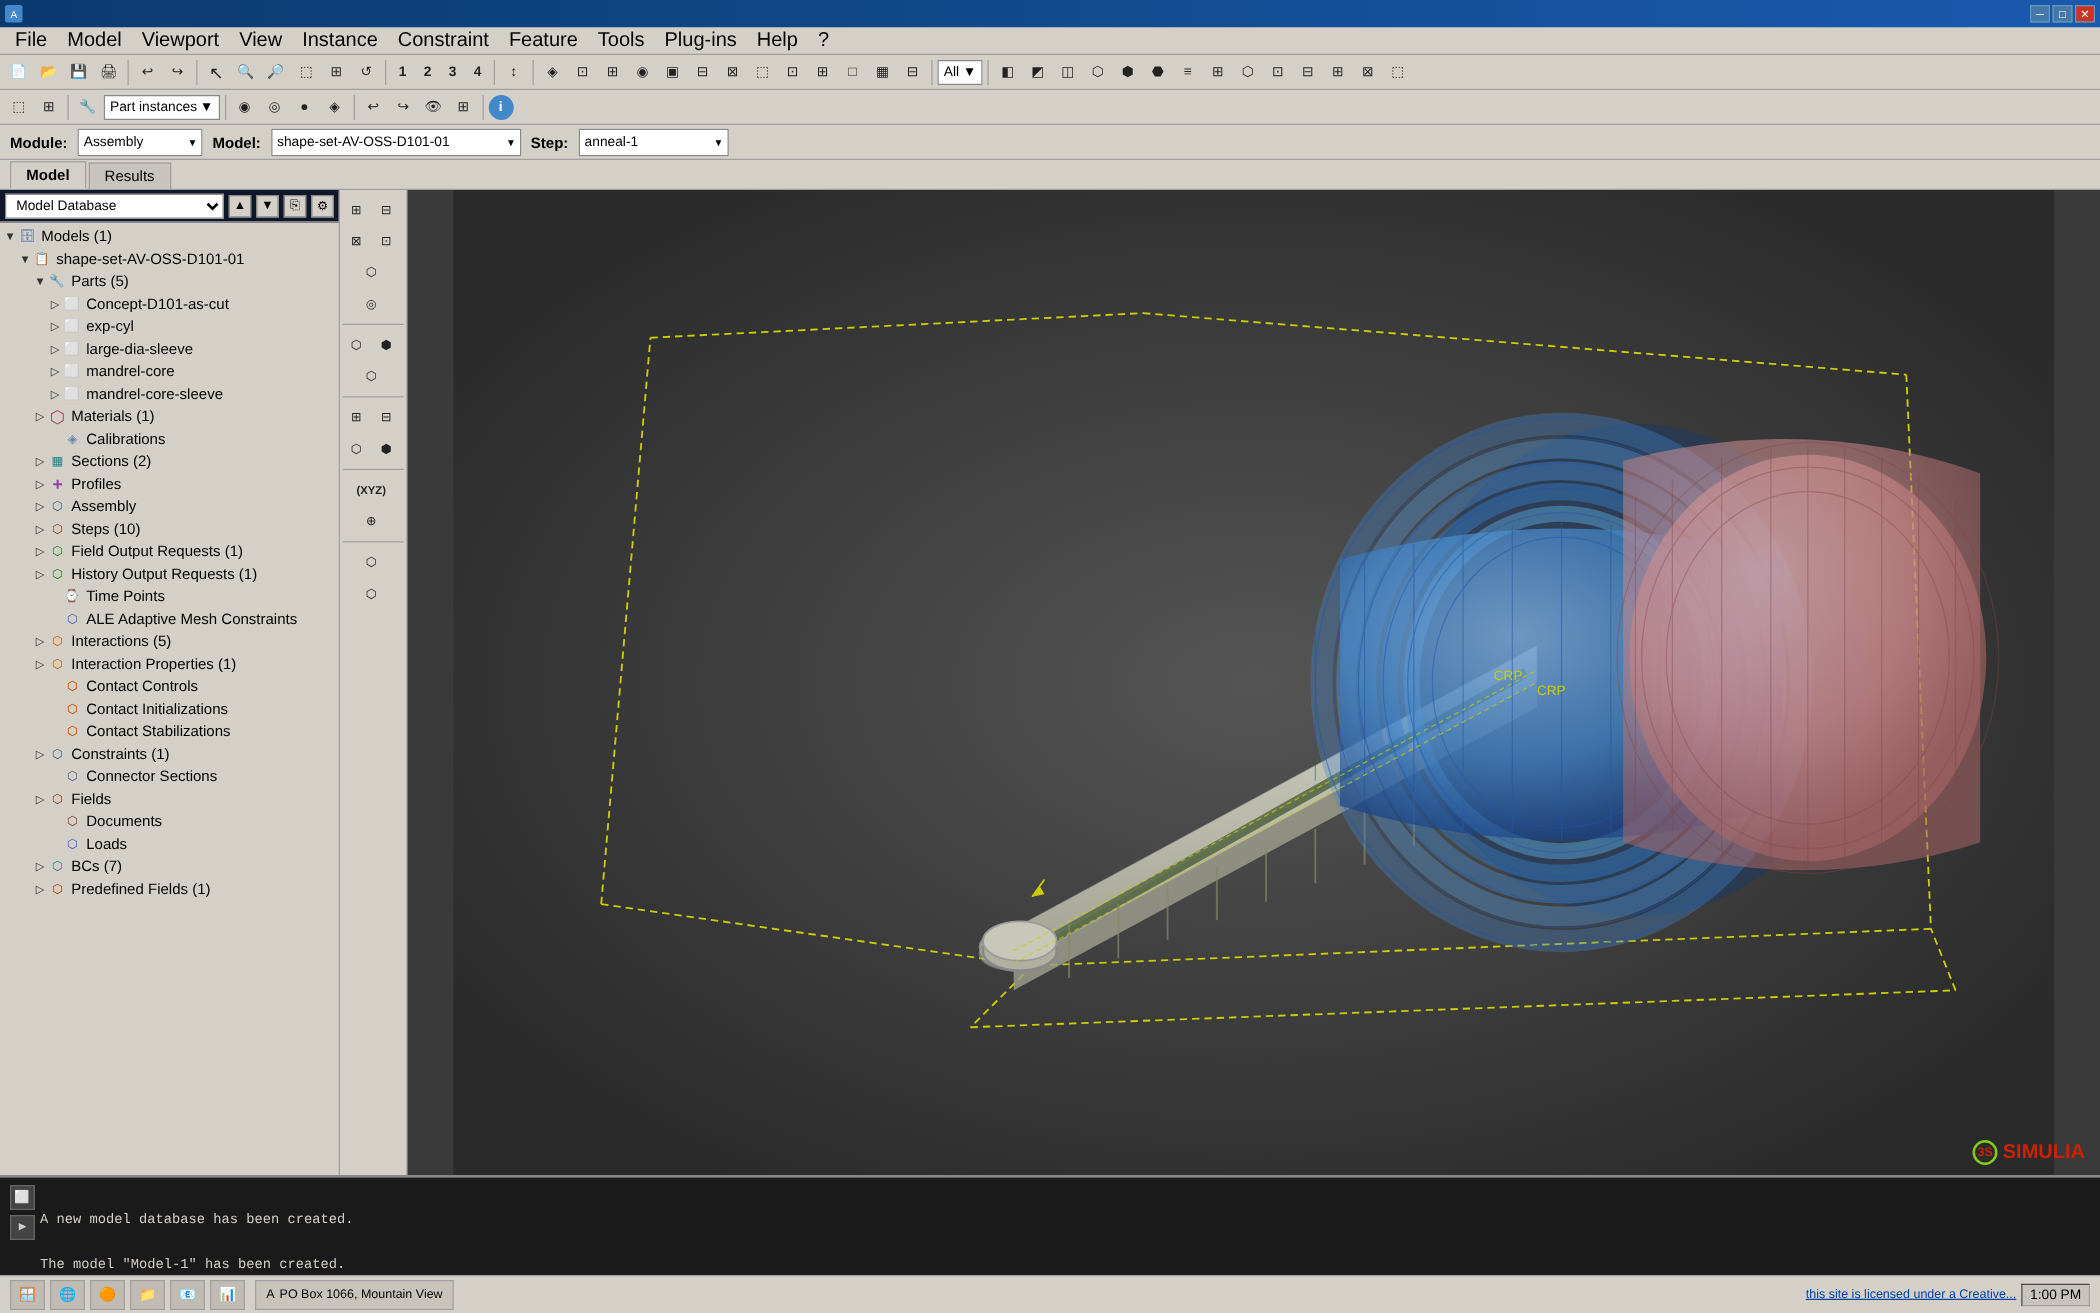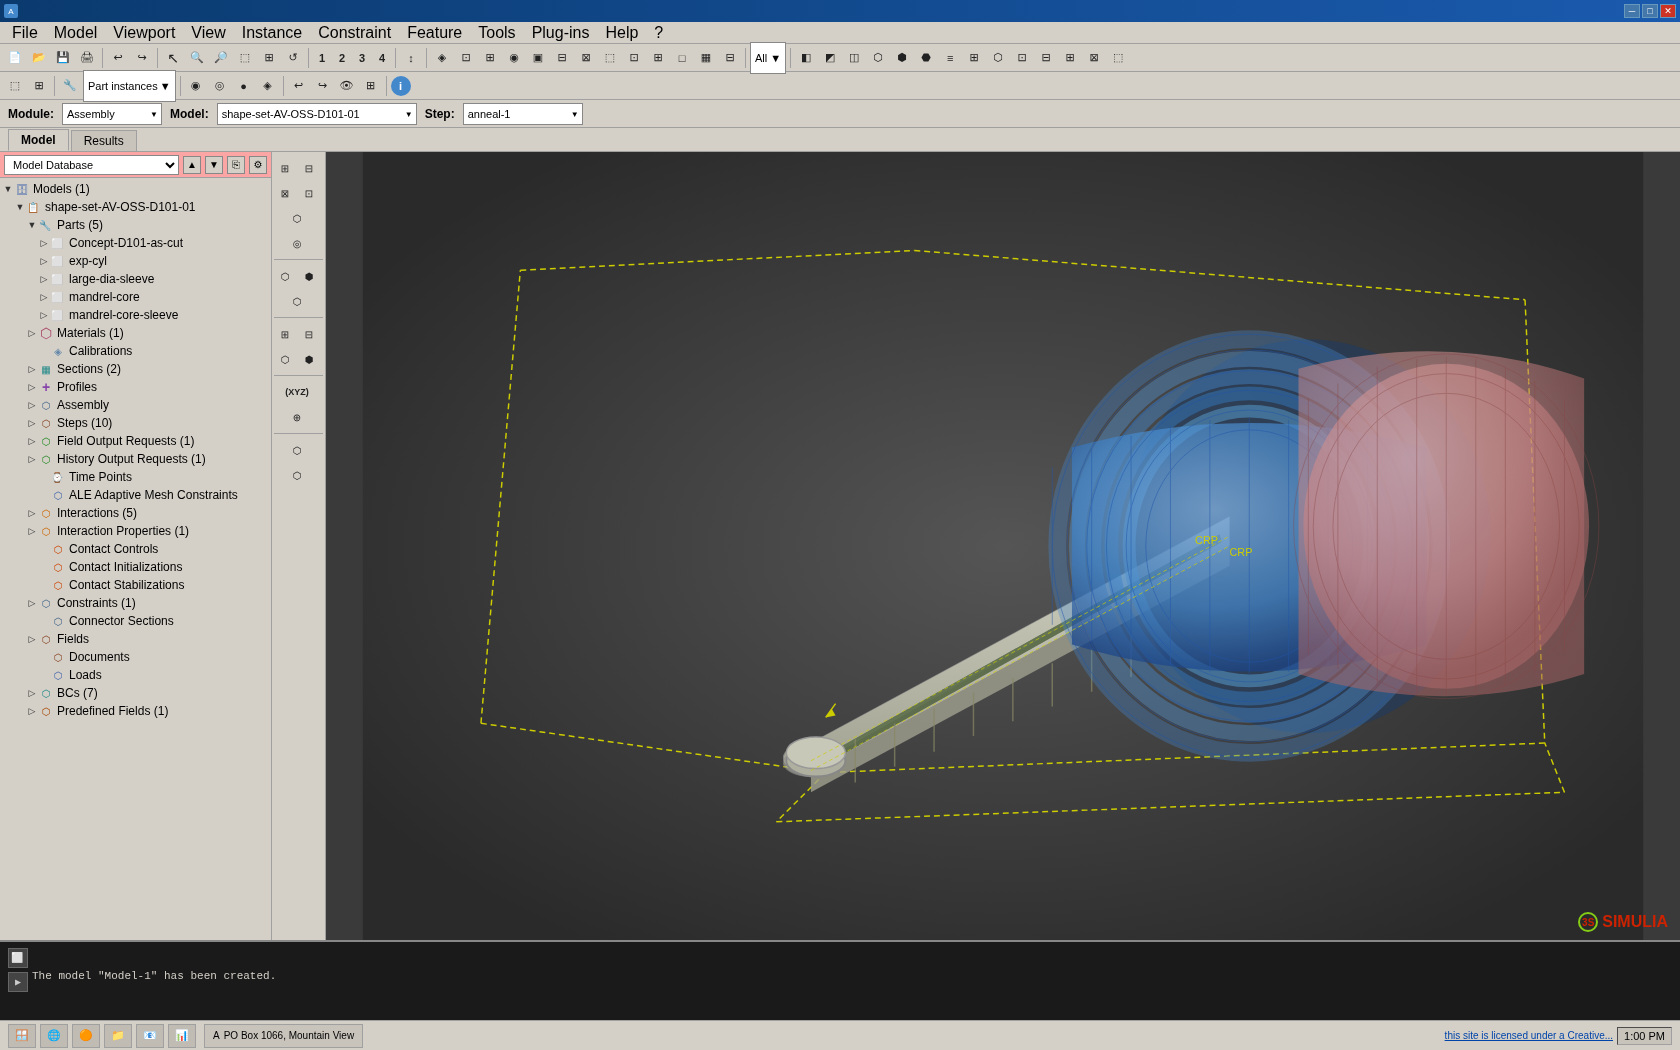--- a/index.html
+++ b/index.html
@@ -49,21 +49,21 @@
       width: 22px; height: 22px;
       background: #d4d0c8;
       border: 1px solid transparent;
       display: flex; align-items: center; justify-content: center;
       cursor: pointer;
       font-size: 11px;
       color: #222;
     }
     .tb-sep { width: 1px; height: 20px; background: #a0a0a0; margin: 0 2px; }
     .tb-dropdown {
-      height: 32px;
+      height: 20px;
       background: white;
       border: 1px solid #888;
       font-size: 11px;
       padding: 0 4px;
       cursor: pointer;
       display: flex; align-items: center; gap: 2px;
     }
 
     
     #modulebar {
@@ -138,21 +138,21 @@
       min-width: 272px;
       background: #d4d0c8;
       border-right: 1px solid #a0a0a0;
       display: flex;
       flex-direction: column;
       overflow: hidden;
     }
 
     #tree-header {
       height: 26px;
-      background: #fca5a5;
+      background: #0f172a;
       display: flex;
       align-items: center;
       padding: 0 4px;
       border-bottom: 1px solid #a0a0a0;
       gap: 4px;
     }
     .tree-header-dropdown {
       flex: 1;
       height: 20px;
       background: white;
@@ -871,20 +871,21 @@
     </div>
   </div>
 </div>
 
 <div id="msgarea">
   <div class="msg-icon-col">
     <div class="msg-btn">⬜</div>
     <div class="msg-btn">▶</div>
   </div>
   <div class="msg-text">
+    <div>A new model database has been created.</div>
     <div>The model "Model-1" has been created.</div>
     
     
   </div>
 </div>
 
 <div id="statusbar">
   <div class="status-left">
     <div class="taskbar">
       <div class="taskbar-item">🪟</div>

